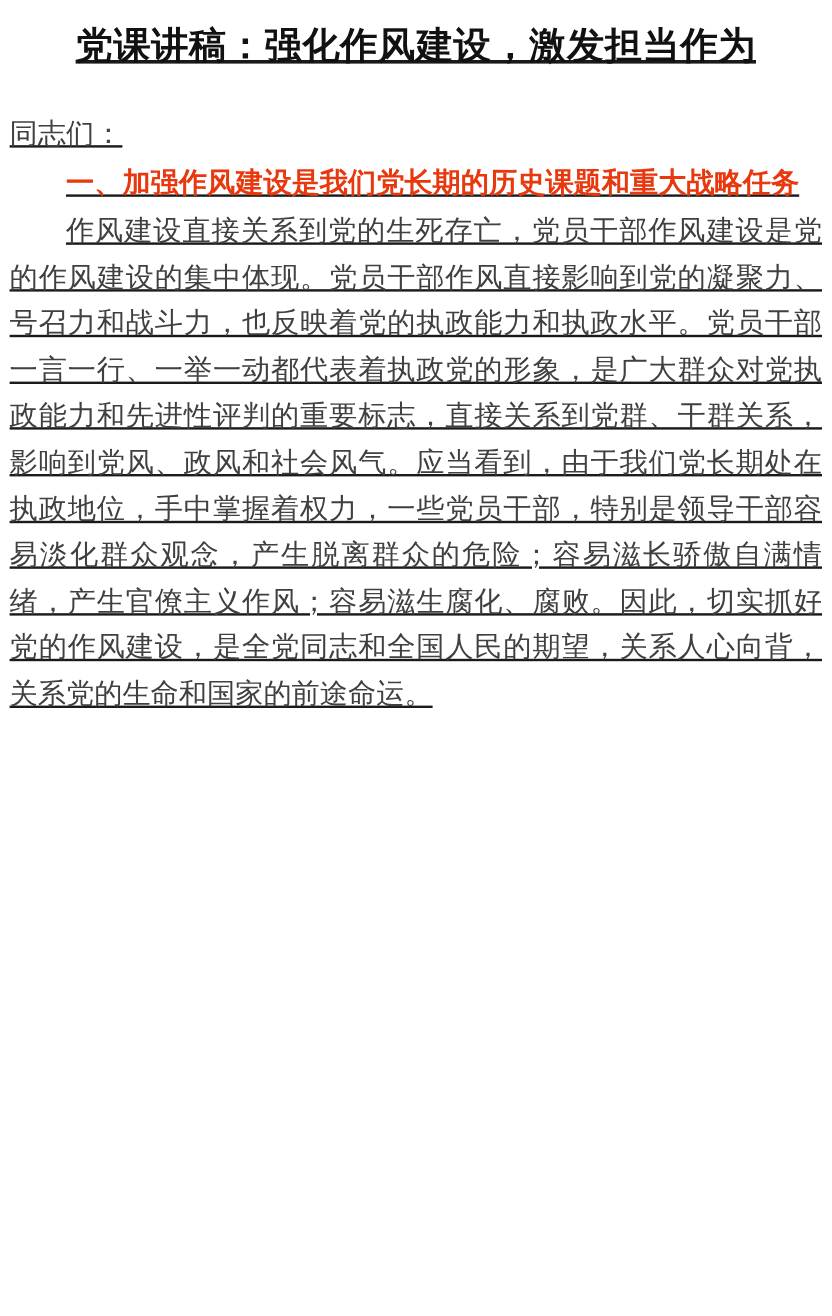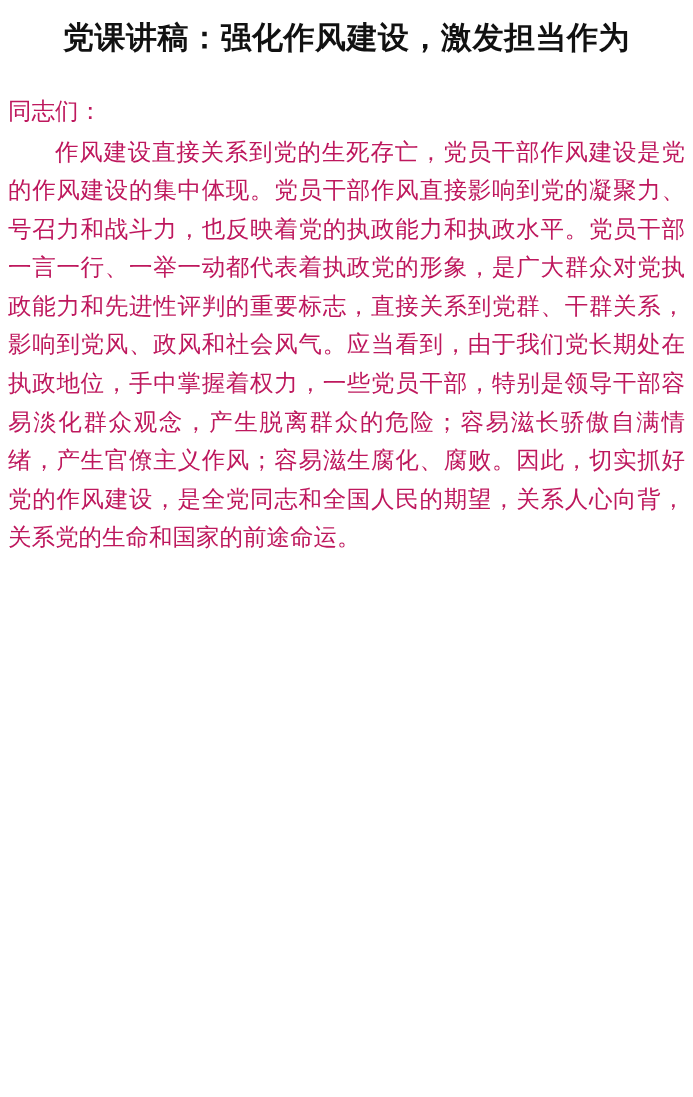--- a/index.html
+++ b/index.html
@@ -13,37 +13,38 @@
     font-family: "Liberation Sans", sans-serif;
     color: #1a1a1a;
     overflow: hidden;
   }
   .page {
     width: 693px;
     height: 1028px;
     box-sizing: border-box;
     padding: 18px 8px 0 8px;
     position: relative;
+    text-decoration: underline;
   }
   .doc-title {
     font-size: 31px;
     font-weight: bold;
     text-align: center;
     letter-spacing: 0.5px;
     line-height: 1.3;
     margin: 0 0 34px 0;
     color: #111111;
   }
   .para {
     font-size: 23.5px;
     line-height: 1.64;
     margin: 0 0 2px 0;
     text-align: justify;
     text-justify: inter-ideograph;
-    color: #be185d;
+    color: #404040;
   }
   .para.indent {
     text-indent: 2em;
   }
   .heading-red {
     font-size: 23.5px;
     line-height: 1.64;
     font-weight: bold;
     color: #e8380d;
     text-indent: 2em;
@@ -55,16 +56,17 @@
 </head>
 <body>
 
 <div class="page">
 
   <h1 class="doc-title">党课讲稿：强化作风建设，激发担当作为</h1>
 
   <p class="para">同志们：</p>
 
 
+  <p class="heading-red">一、加强作风建设是我们党长期的历史课题和重大战略任务</p>
 
   <p class="para indent">作风建设直接关系到党的生死存亡，党员干部作风建设是党的作风建设的集中体现。党员干部作风直接影响到党的凝聚力、号召力和战斗力，也反映着党的执政能力和执政水平。党员干部一言一行、一举一动都代表着执政党的形象，是广大群众对党执政能力和先进性评判的重要标志，直接关系到党群、干群关系，影响到党风、政风和社会风气。应当看到，由于我们党长期处在执政地位，手中掌握着权力，一些党员干部，特别是领导干部容易淡化群众观念，产生脱离群众的危险；容易滋长骄傲自满情绪，产生官僚主义作风；容易滋生腐化、腐败。因此，切实抓好党的作风建设，是全党同志和全国人民的期望，关系人心向背，关系党的生命和国家的前途命运。</p>
 
 </div>
 
 </body></html>

